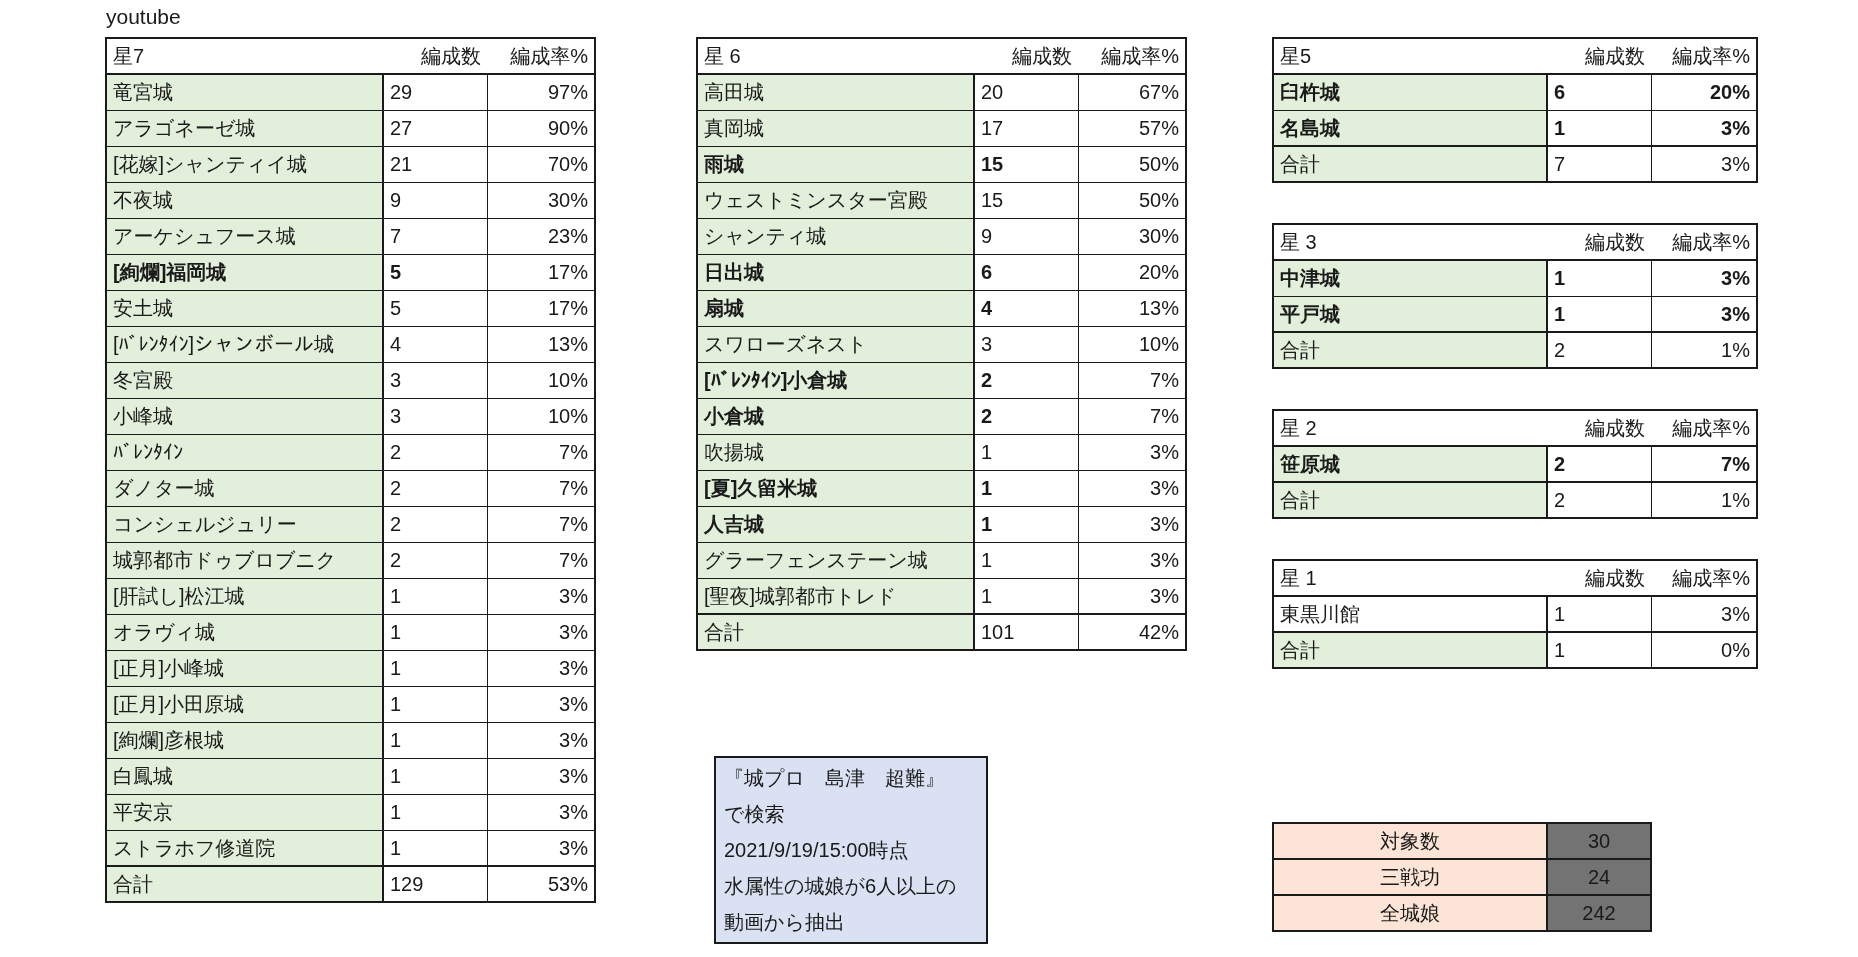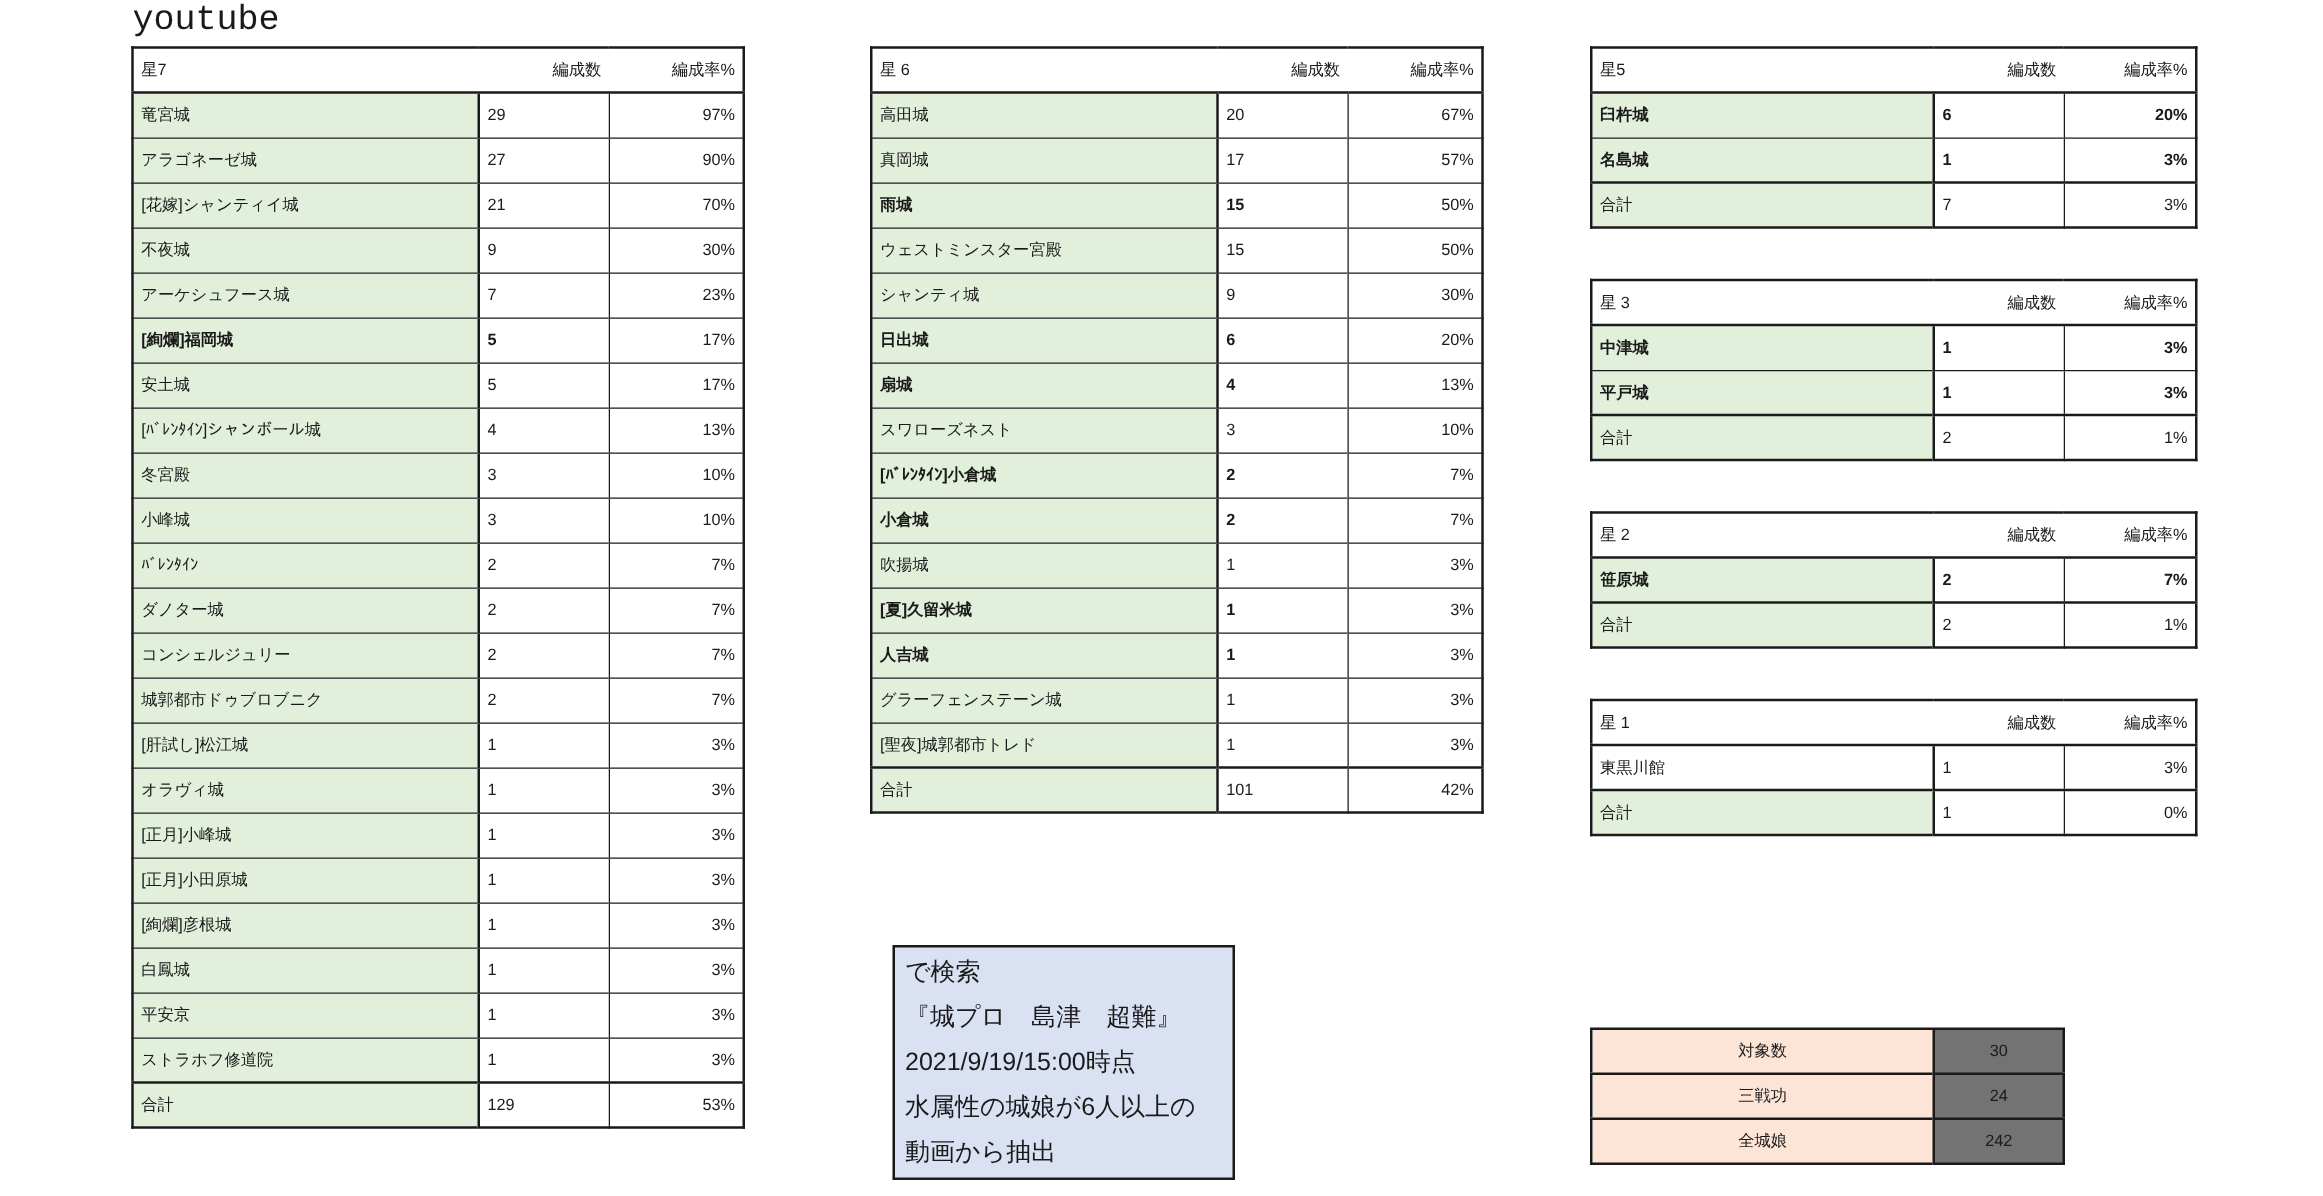--- a/index.html
+++ b/index.html
@@ -19,31 +19,30 @@
     position: relative;
     width: 1858px;
     height: 957px;
     background: #ffffff;
     overflow: hidden;
   }
   .sheet-label {
     position: absolute;
     left: 106px;
     top: 2px;
-    font-size: 28px;
+    font-size: 21px;
     line-height: 30px;
     color: #1a1a1a;
-    font-family: Liberation Mono, monospace;
   }
   table.stat-table, table.summary-table {
     position: absolute;
     border-collapse: collapse;
     table-layout: fixed;
     border: 2px solid var(--border);
-    font-size: 13px;
+    font-size: 20px;
   }
   table.stat-table th, table.stat-table td,
   table.summary-table td {
     height: 36px;
     padding: 0 6px;
     overflow: hidden;
     white-space: nowrap;
     vertical-align: middle;
     line-height: 34px;
   }
@@ -442,22 +441,22 @@
         </tr>
         <tr class="total-row">
           <td class="name">合計</td>
           <td class="num">1</td>
           <td class="rate">0%</td>
         </tr>
       </tbody>
   </table>
 
   <div class="note-box">
+      <div class="note-line">『城プロ　島津　超難』</div>
       <div class="note-line">で検索</div>
-      <div class="note-line">『城プロ　島津　超難』</div>
       <div class="note-line">2021/9/19/15:00時点</div>
       <div class="note-line">水属性の城娘が6人以上の</div>
       <div class="note-line">動画から抽出</div>
     </div>
 
   <table class="summary-table" style="left: 1272px; top: 822px; width: 378px;">
     <colgroup>
         <col class="c-label" style="width: 274px;">
         <col class="c-value" style="width: 104px;">
       </colgroup>

